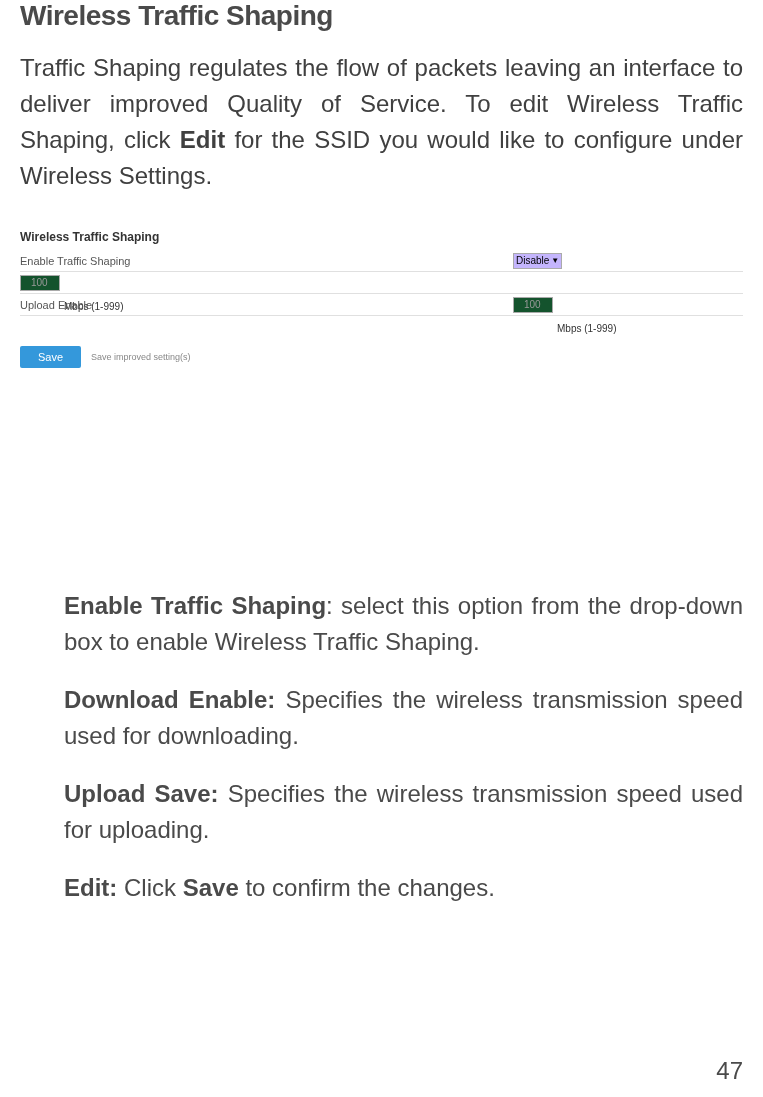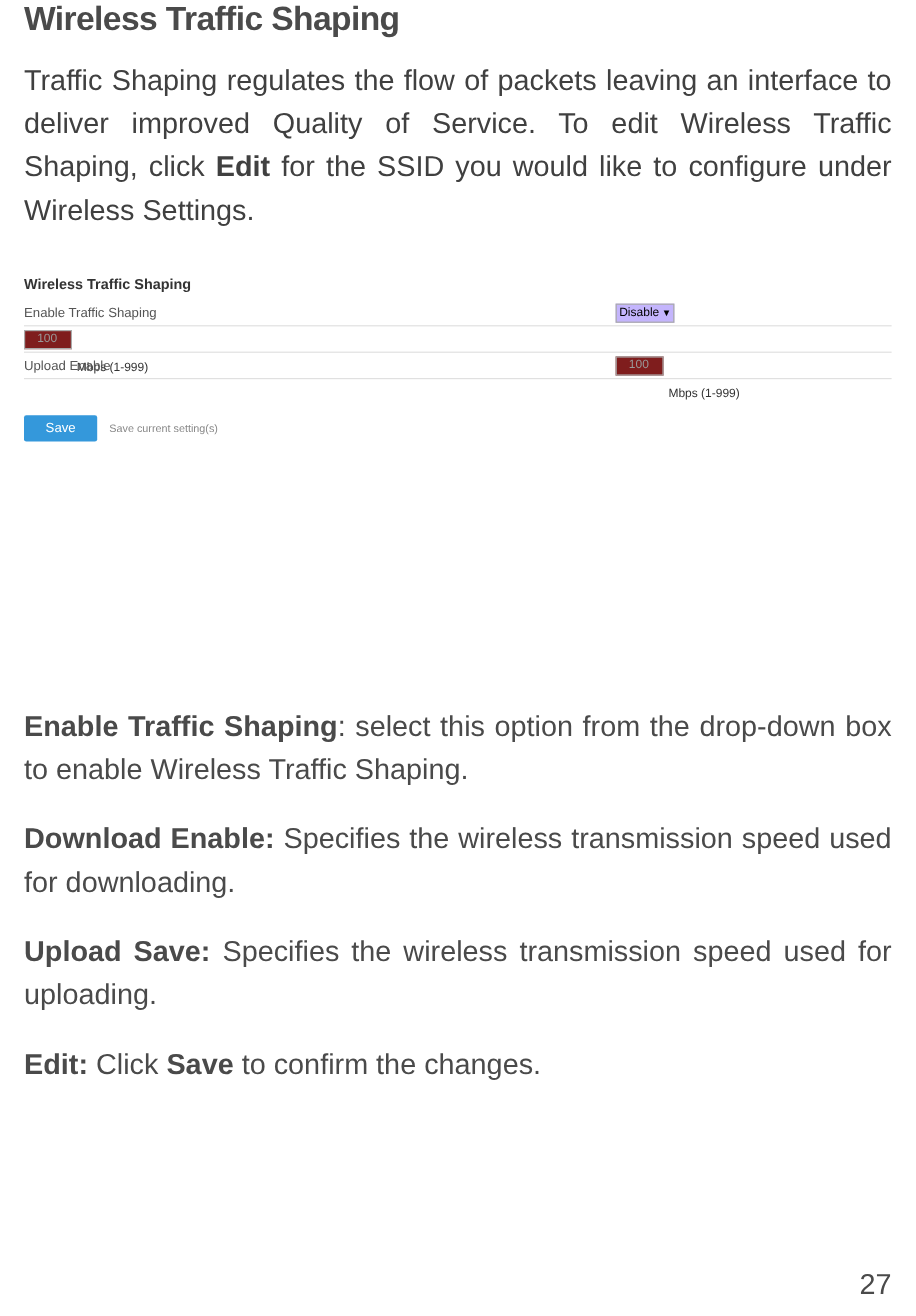--- a/index.html
+++ b/index.html
@@ -74,21 +74,21 @@
       margin-left: 2px;
       font-size: 8px;
     }
     .num-input {
       border: 1px solid #aaa;
       width: 40px;
       height: 16px;
       font-size: 10px;
       padding: 0 10px;
       color: #999;
-      background: #7f1d1d;
+      background: #14532d;
     }
     .unit-text {
       font-size: 10px;
       color: #333;
       margin-top: 48px;
     }
     .save-section {
       margin-top: 30px;
       display: flex;
       align-items: center;
@@ -108,20 +108,21 @@
       color: #888;
     }
     .def-block {
       margin-bottom: 22px;
     }
     .def-text {
       font-size: 24px;
       color: #4a4a4a;
       line-height: 1.5;
       text-align: justify;
+      margin-left: 44px;
     }
     .def-text .bold {
       font-weight: bold;
     }
     .page-num {
       position: absolute;
       bottom: 12px;
       right: 20px;
       font-size: 24px;
       color: #4a4a4a;
@@ -159,21 +160,21 @@
   <div class="config-row">
     <div class="config-label">Upload Enable</div>
     <div class="config-control">
       <input class="num-input" disabled="" value="100" style="">
       <span class="unit-text">Mbps (1-999)</span>
     </div>
   </div>
 
   <div class="save-section">
     <button class="save-btn">Save</button>
-    <span class="save-hint">Save current setting(s)</span>
+    <span class="save-hint">Save improved setting(s)</span>
   </div>
 </div>
 
 <div class="def-block">
   <p class="def-text">
     <span class="bold">Enable Traffic Shaping</span><span>: select this option from the drop-down box to enable Wireless Traffic Shaping.</span>
   </p>
 </div>
 
 <div class="def-block">
@@ -187,13 +188,13 @@
     <span class="bold">Upload Save:</span><span> Specifies the wireless transmission speed used for uploading.</span>
   </p>
 </div>
 
 <div class="def-block">
   <p class="def-text">
     <span class="bold">Edit:</span><span> Click </span><span class="bold">Save</span><span> to confirm the changes.</span>
   </p>
 </div>
 
-<div class="page-num">27</div>
+<div class="page-num">47</div>
 
 </body></html>

